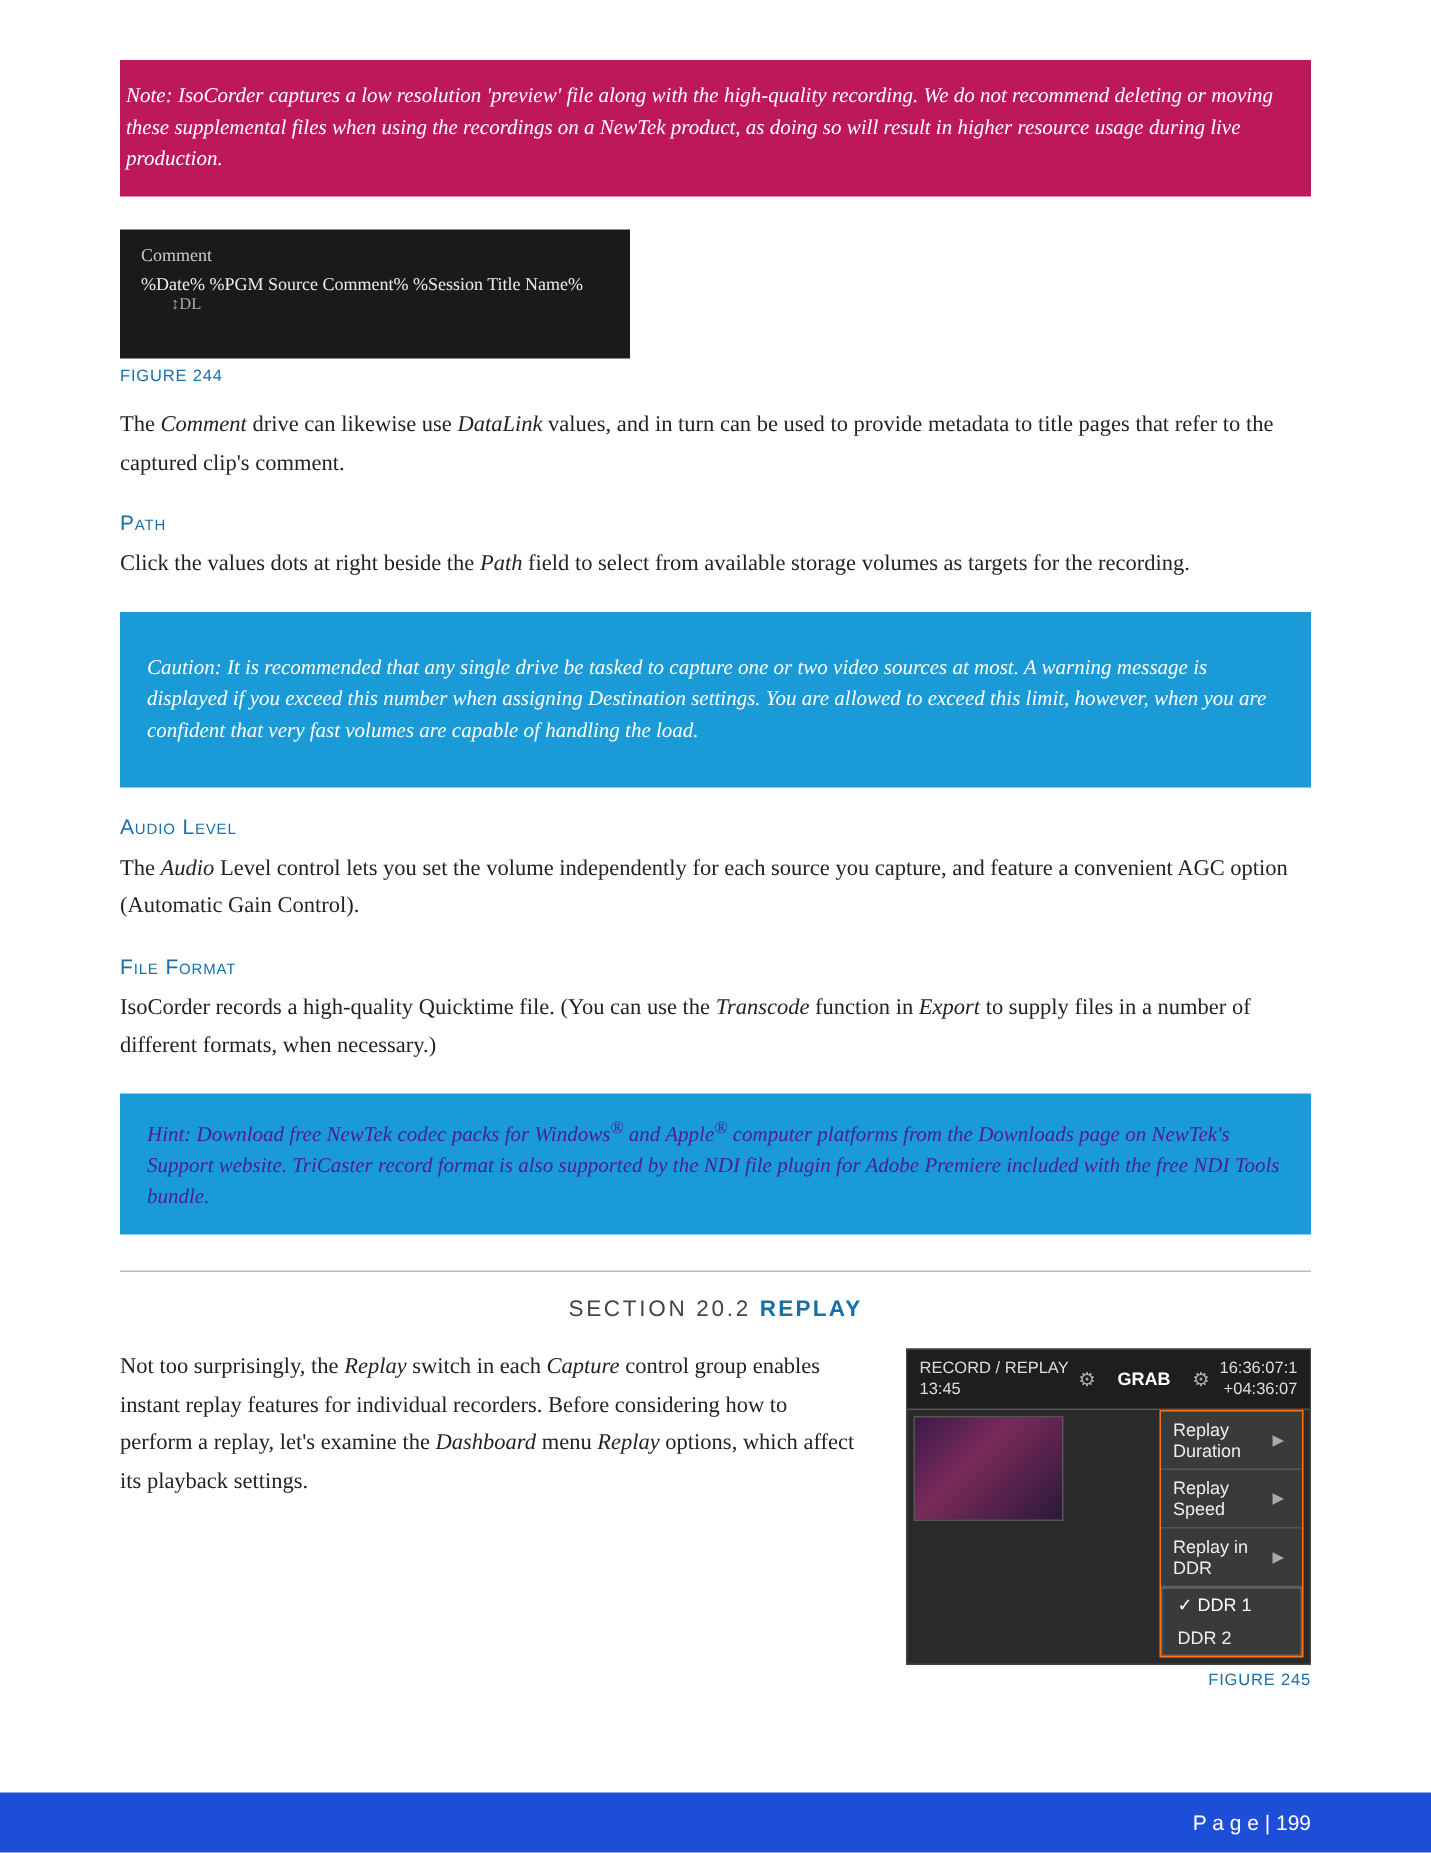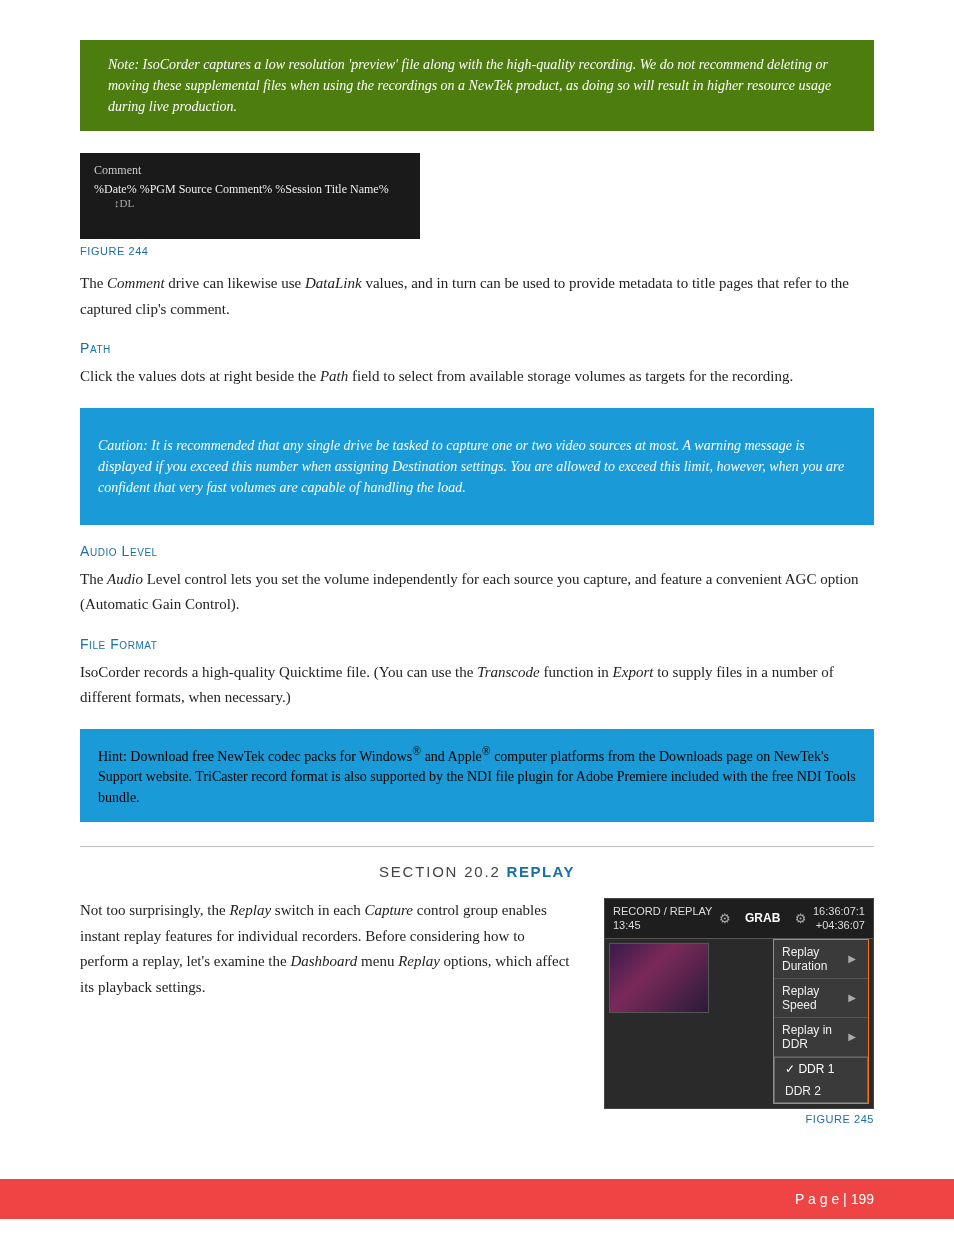--- a/index.html
+++ b/index.html
@@ -12,23 +12,23 @@
       min-height: 1235px;
     }
     .page {
       width: 954px;
       min-height: 1235px;
       background: #fff;
       padding: 40px 80px 0 80px;
       position: relative;
     }
     .note-box {
-      background: #4d7c0f;
-      color: #fff;
-      padding: 14px 28px;
+      background: #be185d;
+      color: #fff;
+      padding: 14px 4px;
       font-style: italic;
       font-size: 14px;
       line-height: 1.5;
       margin-bottom: 22px;
     }
     .figure-image {
       border: none;
       margin-bottom: 6px;
     }
     .comment-box {
@@ -85,22 +85,23 @@
       background: #1a9bd7;
       color: #fff;
       padding: 27px 18px;
       font-style: italic;
       font-size: 14px;
       line-height: 1.5;
       margin-bottom: 18px;
     }
     .hint-box {
       background: #1a9bd7;
-      color: #000000;
+      color: #4c1d95;
       padding: 14px 18px;
+      font-style: italic;
       font-size: 14px;
       line-height: 1.5;
       margin-bottom: 22px;
     }
     .section-divider {
       border: none;
       border-top: 1px solid #bbb;
       margin: 24px 0 16px 0;
     }
     .section-title-row {
@@ -231,24 +232,24 @@
       font-size: 11px;
       color: #1a6fa8;
       letter-spacing: 0.05em;
       font-family: Arial, sans-serif;
       text-transform: uppercase;
       text-align: right;
       margin-top: 4px;
     }
     .page-footer {
       position: absolute;
-      bottom: 16px;
+      bottom: 0;
       left: 0;
       width: 954px;
-      background: #ef4444;
+      background: #1d4ed8;
       color: #fff;
       font-family: Arial, sans-serif;
       font-size: 14px;
       padding: 12px 80px;
       display: flex;
       justify-content: flex-end;
       align-items: flex-end;
     }
     .page-footer span {
       color: #fff;

